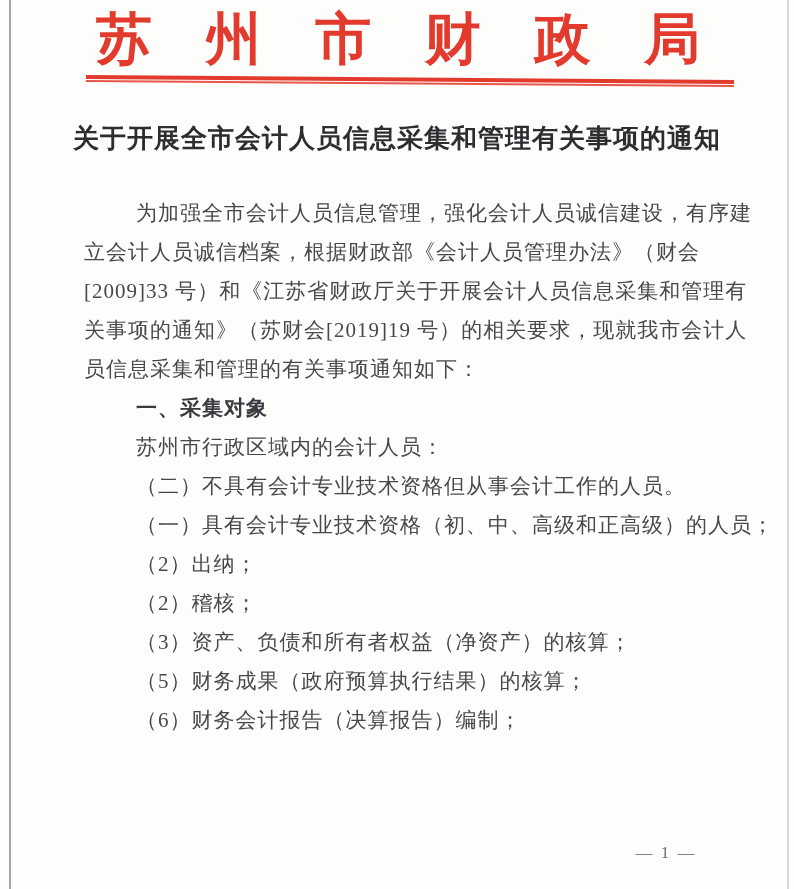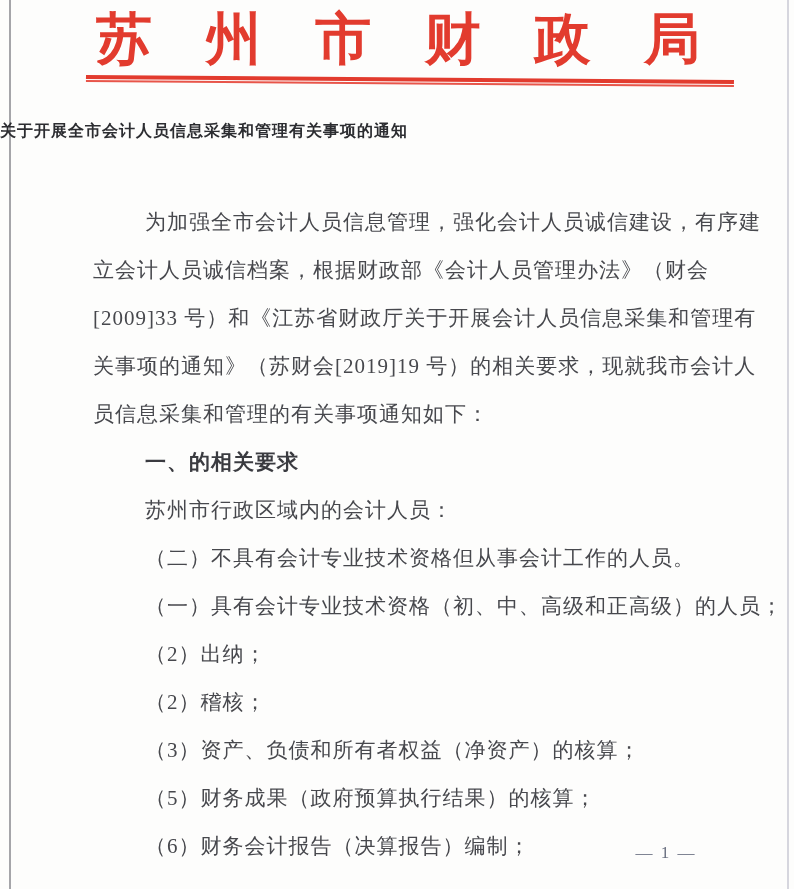--- a/index.html
+++ b/index.html
@@ -23,32 +23,32 @@
   }
   .red-rule{
     position:absolute;left:86px;top:75px;width:648px;
     transform:rotate(0.45deg);transform-origin:left top;
   }
   .red-rule .thick{height:4px;background:#e23b2e;}
   .red-rule .thin{height:2px;background:#e8554a;margin-top:1px;}
   
   .doc-title{
     position:absolute;left:0;top:121px;width:794px;
-    text-align:left;
-    font-size:16px;font-weight:700;color:#2c2d31;
+    text-align:center;
+    font-size:26px;font-weight:700;color:#2c2d31;
     letter-spacing:1px;
     font-family:"Liberation Sans","DejaVu Sans",sans-serif;
   }
   
   .body-block{
     position:absolute;left:84px;top:194px;width:660px;
     font-size:21px;color:#47484d;
   }
   .body-block p{
-    margin:9px;height:39px;line-height:39px;
+    margin:0;height:39px;line-height:39px;
     white-space:nowrap;letter-spacing:1px;
   }
   .ind{text-indent:52px;}
   .bold{font-weight:700;color:#3a3b40;}
   
   .page-number{
     position:absolute;left:626px;top:843px;width:80px;
     text-align:center;font-size:17px;color:#6a7081;letter-spacing:2px;
   }
 </style>
@@ -75,21 +75,21 @@
   </div>
 
   <div class="doc-title">关于开展全市会计人员信息采集和管理有关事项的通知</div>
 
   <div class="body-block">
     <p class="ind">为加强全市会计人员信息管理，强化会计人员诚信建设，有序建</p>
     <p>立会计人员诚信档案，根据财政部《会计人员管理办法》（财会</p>
     <p>[2009]33 号）和《江苏省财政厅关于开展会计人员信息采集和管理有</p>
     <p>关事项的通知》（苏财会[2019]19 号）的相关要求，现就我市会计人</p>
     <p>员信息采集和管理的有关事项通知如下：</p>
-    <p class="ind bold">一、的相关要求</p>
+    <p class="ind bold">一、采集对象</p>
     <p class="ind">苏州市行政区域内的会计人员：</p>
     <p class="ind">（二）不具有会计专业技术资格但从事会计工作的人员。</p>
     <p class="ind">（一）具有会计专业技术资格（初、中、高级和正高级）的人员；</p>
     <p class="ind">（2）出纳；</p>
     <p class="ind">（2）稽核；</p>
     <p class="ind">（3）资产、负债和所有者权益（净资产）的核算；</p>
     <p class="ind">（5）财务成果（政府预算执行结果）的核算；</p>
     <p class="ind">（6）财务会计报告（决算报告）编制；</p>
   </div>
 

